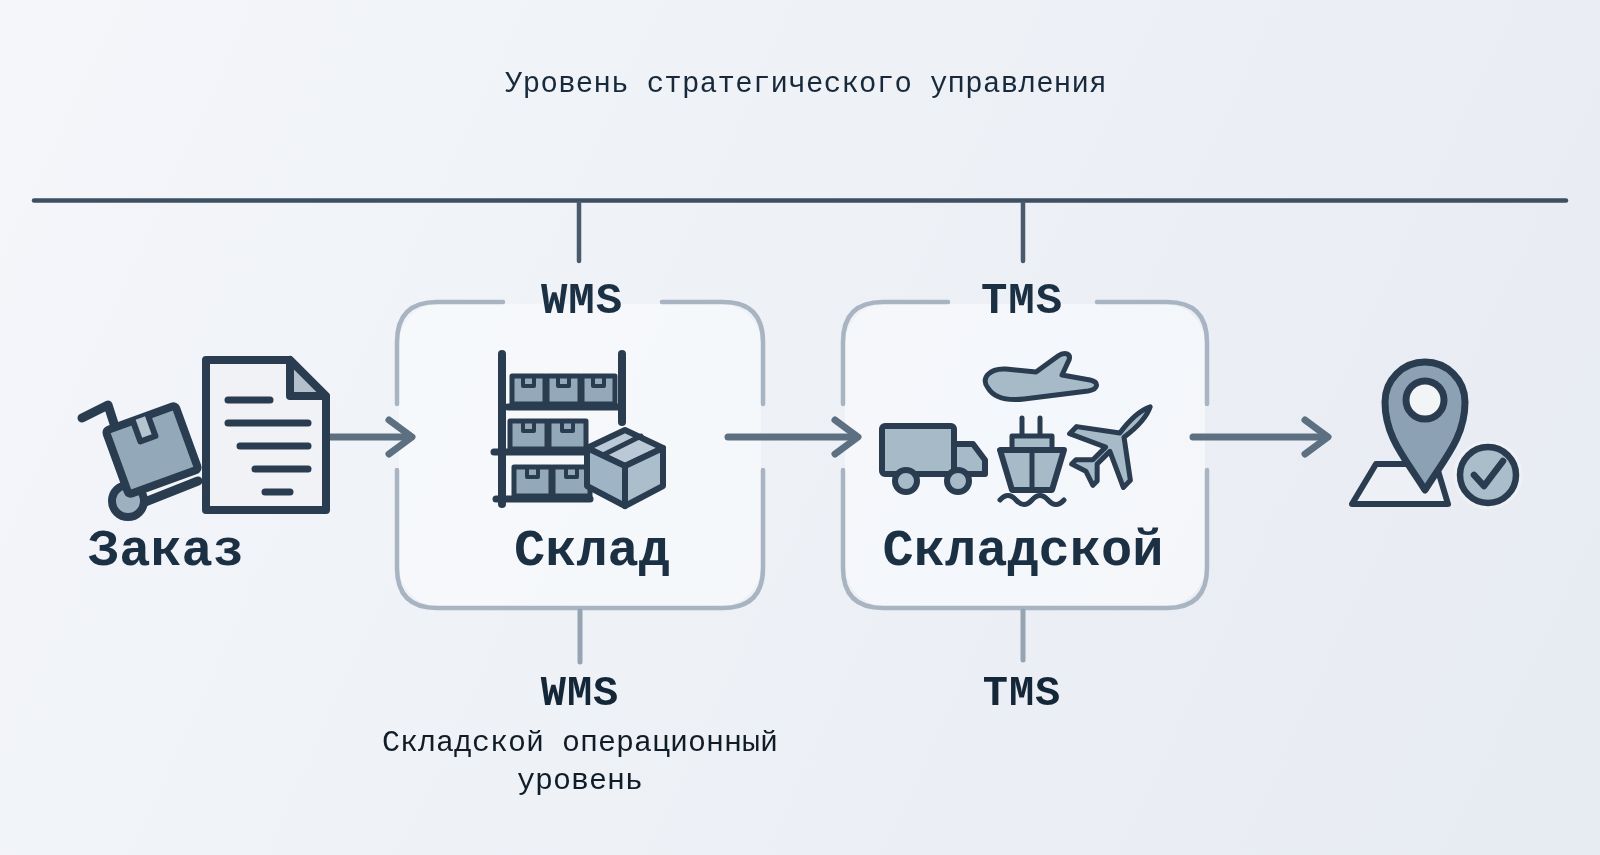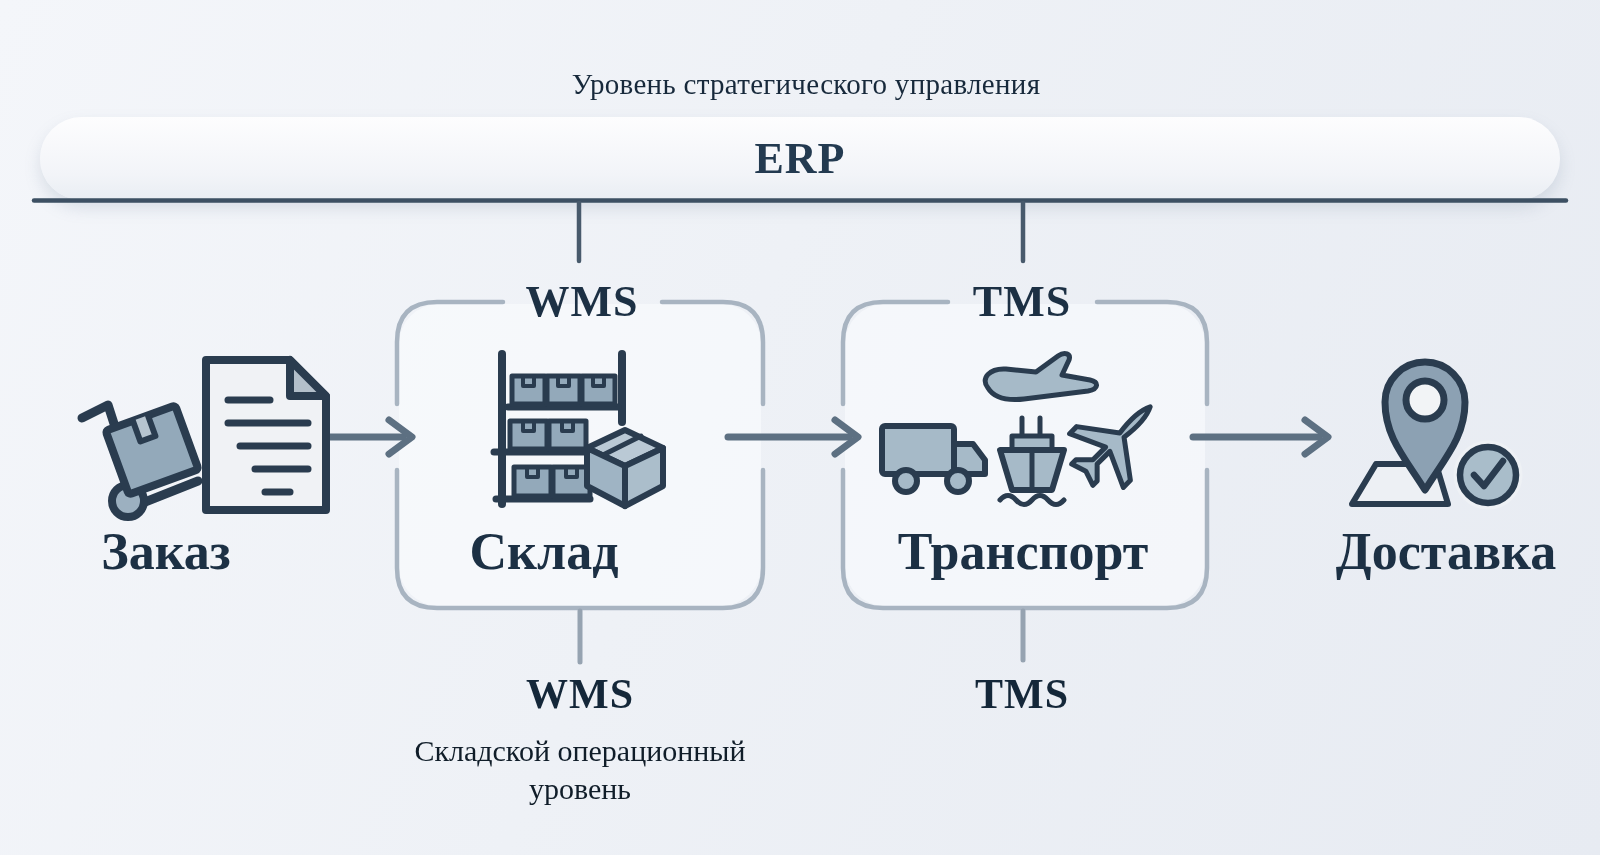--- a/index.html
+++ b/index.html
@@ -1,46 +1,43 @@
 <!DOCTYPE html>
 <html><head>
 <meta charset="utf-8">
 <style>
   html,body{margin:0;padding:0;background:#e9edf3;}
   .stage{
     position:relative;width:1600px;height:855px;overflow:hidden;
-    font-family:Liberation Serif, serif;
+    font-family:Liberation Mono, monospace;
     background:linear-gradient(115deg,#f4f6fa 0%,#eef1f6 45%,#e7ebf2 100%);
   }
   .abs{position:absolute;}
   .center{position:absolute;transform:translateX(-50%);white-space:nowrap;}
   .h-title{top:68px;left:806px;font-size:29px;font-weight:500;color:#17293b;letter-spacing:.3px;}
   .erp-pill{
     left:40px;top:117px;width:1520px;height:83px;border-radius:42px;
     background:linear-gradient(180deg,#fdfdfe 0%,#f2f4f8 70%,#e9edf3 100%);
     box-shadow:0 8px 16px rgba(125,142,165,.22);
     display:flex;align-items:center;justify-content:center;
   }
   .erp-label{font-size:44px;font-weight:bold;color:#233a50;letter-spacing:1px;}
   .sys-label{top:276px;font-size:44px;font-weight:bold;color:#1c3044;letter-spacing:1px;}
   .node-label{top:522px;font-size:52px;font-weight:bold;color:#1c3044;}
   .foot-title{top:670px;font-size:42px;font-weight:bold;color:#142739;letter-spacing:1px;}
-  .foot-desc{top:724px;font-size:30px;line-height:38px;color:#101d29;text-align:center;white-space:normal;margin-top:8px;}
+  .foot-desc{top:724px;font-size:30px;line-height:38px;color:#101d29;text-align:center;white-space:normal;}
   .svg-layer{left:0;top:0;}
 </style>
 </head>
 <body>
 
 <div class="stage">
 
   <div class="center h-title">Уровень стратегического управления</div>
 
-  <div class="abs erp-pill">
-    <span class="erp-label">ERP</span>
-  </div>
 
   <svg class="abs svg-layer" width="1600" height="855" viewBox="0 0 1600 855">
 
     <path d="M34,200.5 H1566" stroke="#3d5063" stroke-width="4.5" stroke-linecap="round" fill="none"></path>
 
     <g stroke="#485a6c" stroke-width="4.5" stroke-linecap="round">
       <path d="M579,203 V261"></path>
       <path d="M1023,203 V261"></path>
     </g>
 
@@ -158,21 +155,20 @@
       <circle cx="1488" cy="475" r="28" fill="none" stroke="#eef1f5" stroke-width="13"></circle>
       <circle cx="1488" cy="475" r="28" fill="#a9bdca" stroke-width="6.5"></circle>
       <path d="M1474,475 L1484,486 L1503,461" fill="none" stroke-width="6.5"></path>
     </g>
   </svg>
 
   <div class="center sys-label" style="left:582px">WMS</div>
   <div class="center sys-label" style="left:1022px">TMS</div>
 
   <div class="center node-label" style="left:166px">Заказ</div>
-  <div class="center node-label" style="left:544px">Склад</div>
-  <div class="center node-label" style="left:1023px">Транспорт</div>
-  <div class="center node-label" style="left:1446px">Доставка</div>
+  <div class="center node-label" style="left:592px">Склад</div>
+  <div class="center node-label" style="left:1023px">Складской</div>
 
   <div class="center foot-title" style="left:580px">WMS</div>
   <div class="center foot-desc" style="left:580px;width:420px">Складской операционный уровень</div>
   <div class="center foot-title" style="left:1022px">TMS</div>
 
 </div>
 
 </body></html>

